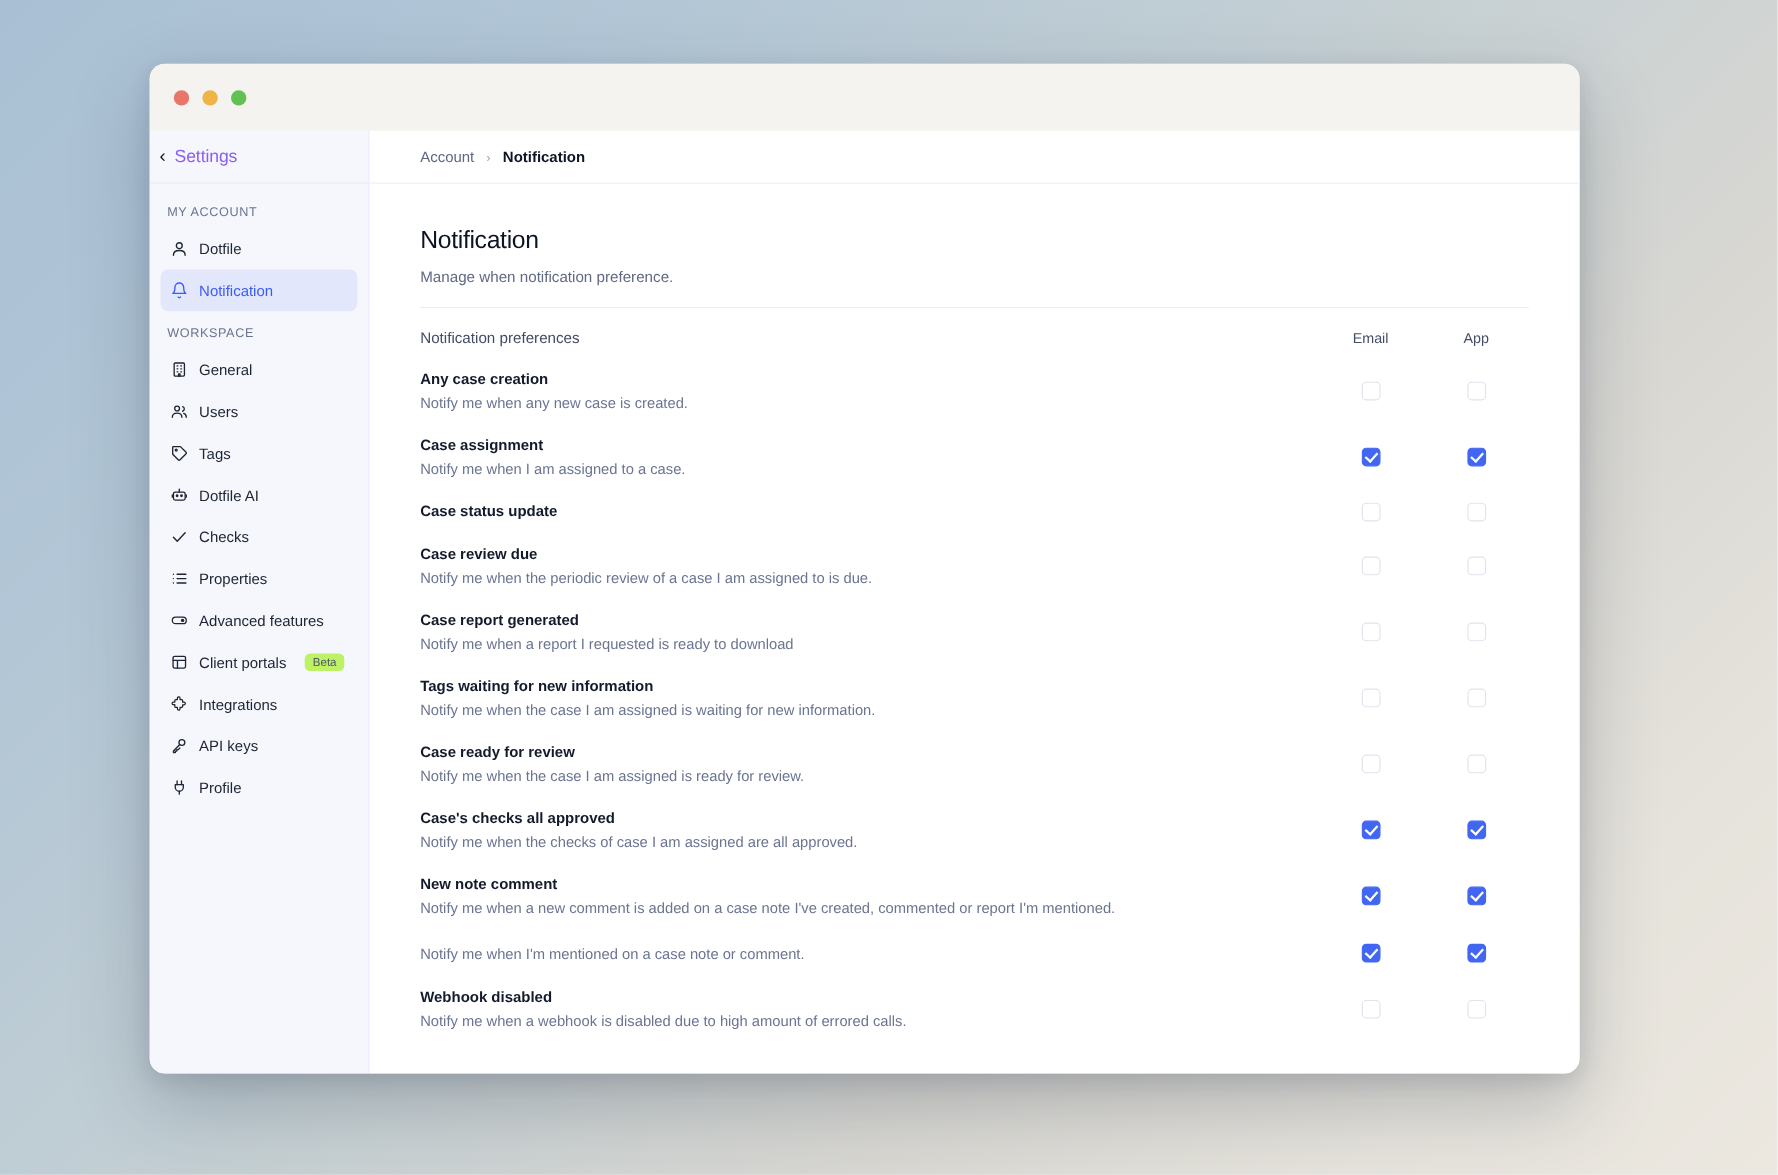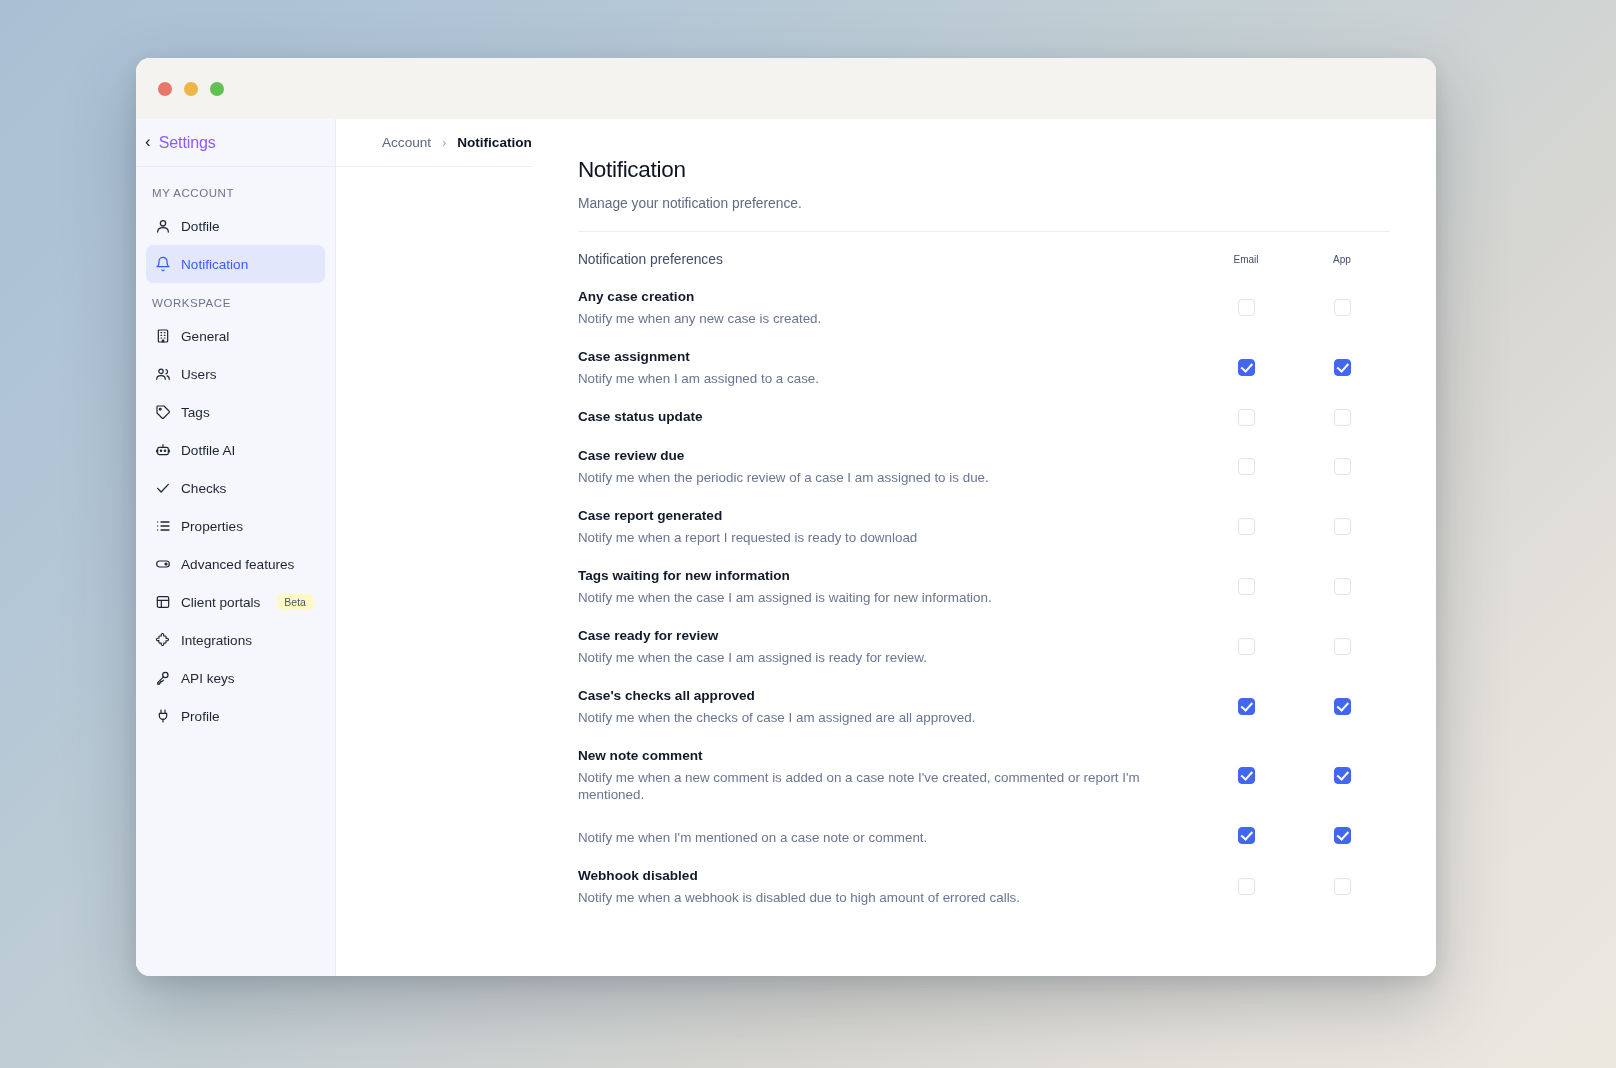--- a/index.html
+++ b/index.html
@@ -114,30 +114,30 @@
   }
   .nav-item .ico svg { width: 16px; height: 16px; display: block; }
   .nav-item.active {
     background: #e2e7fb;
     color: #3b5bfc;
   }
   .nav-item.active .ico { color: #3b5bfc; }
   .nav-label { white-space: nowrap; }
   .badge-beta {
     margin-left: 7px;
-    background: #fef9c3;
+    background: #bef264;
     color: #4b5468;
     font-size: 10.5px;
     border-radius: 5px;
     padding: 3px 7px;
     line-height: 1;
   }
 
   
-  .main { flex: 1 1 auto; background: #ffffff; display: flex; flex-direction: row; min-width: 0; }
+  .main { flex: 1 1 auto; background: #ffffff; display: flex; flex-direction: column; min-width: 0; }
 
   .breadcrumb {
     height: 48px;
     flex: 0 0 48px;
     display: flex;
     align-items: center;
     gap: 11px;
     padding-left: 46px;
     border-bottom: 1px solid #edeff4;
     font-size: 13.6px;
@@ -177,21 +177,21 @@
   }
   .prefs-header .label {
     flex: 1 1 auto;
     font-size: 13.8px;
     color: #424c66;
   }
   .col-head {
     width: 96px;
     flex: 0 0 96px;
     text-align: center;
-    font-size: 10px;
+    font-size: 13px;
     color: #424c66;
   }
 
   .pref-row {
     display: flex;
     margin-top: 21px;
   }
   .pref-texts { flex: 1 1 auto; min-width: 0; }
   .pref-title {
     font-size: 13.6px;
@@ -406,21 +406,21 @@
 
       <nav class="breadcrumb">
         <span class="crumb-muted">Account</span>
         <span class="crumb-sep">›</span>
         <span class="crumb-current">Notification</span>
       </nav>
 
       <div class="content">
 
         <h1 class="page-title">Notification</h1>
-        <p class="page-sub">Manage your notification preference.</p>
+        <p class="page-sub">Manage when notification preference.</p>
 
         <div class="hr"></div>
 
         <div class="prefs-header">
           <span class="label">Notification preferences</span>
           <span class="col-head">Email</span>
           <span class="col-head">App</span>
         </div>
 
         <div id="rows-container">

